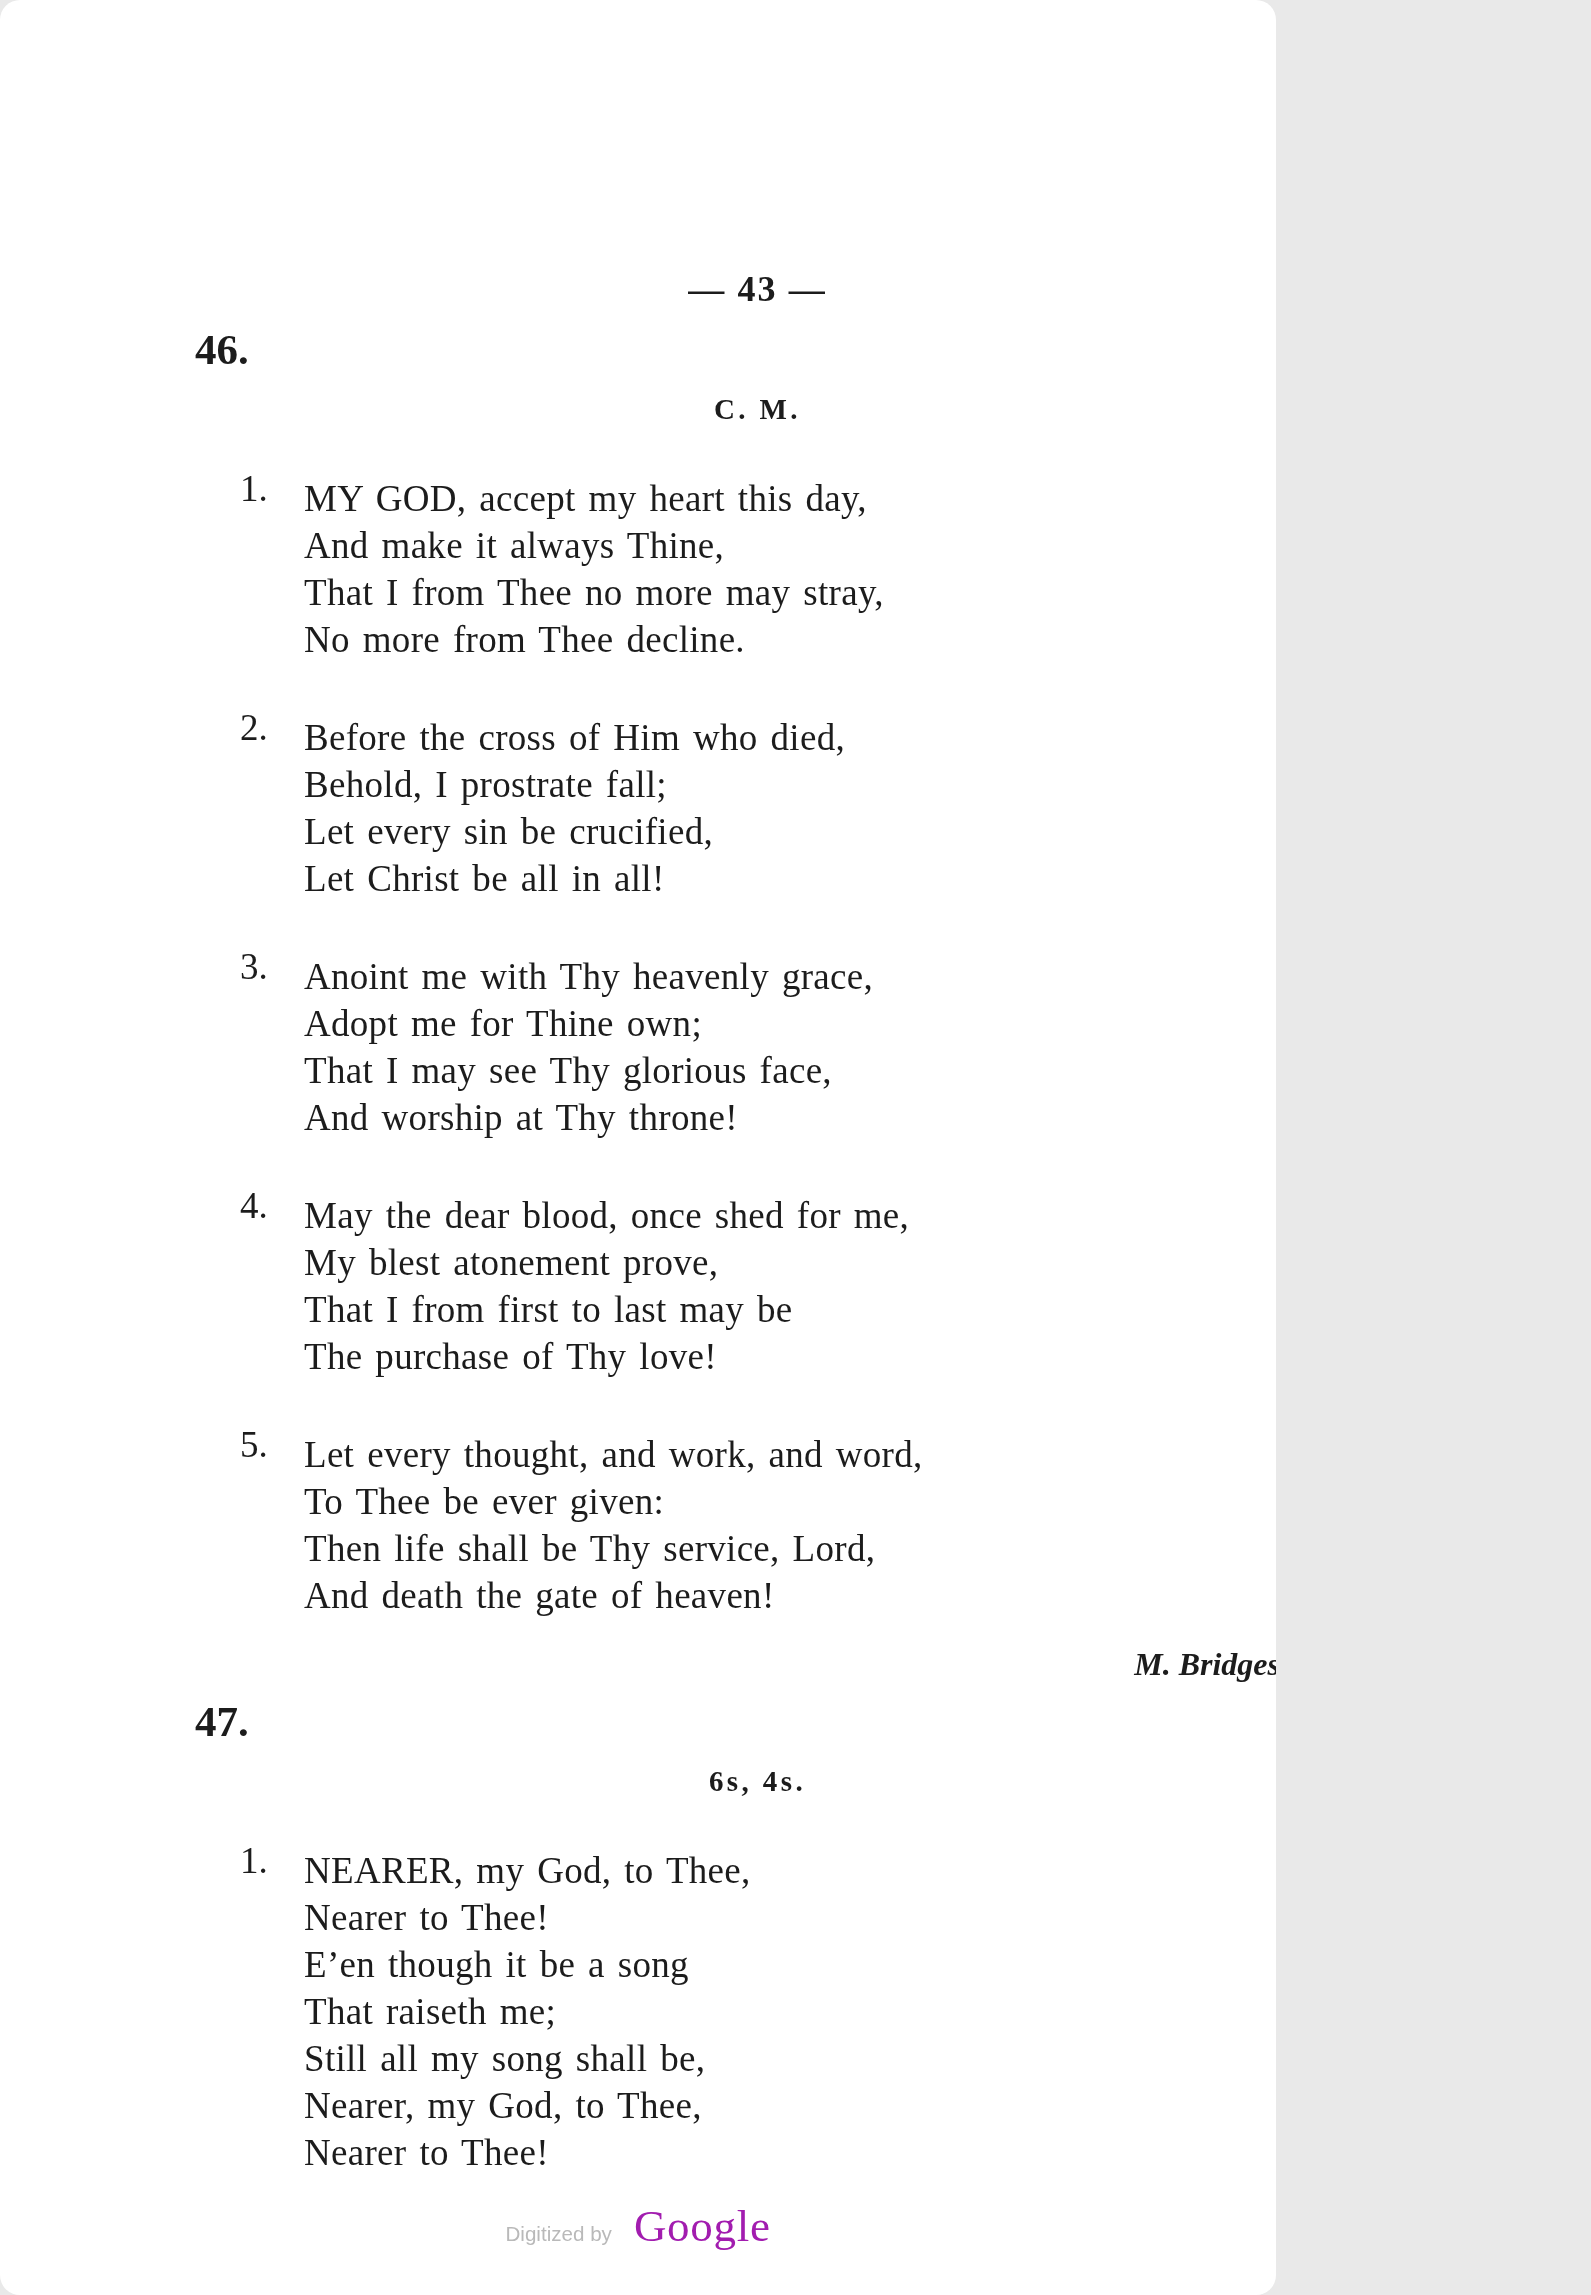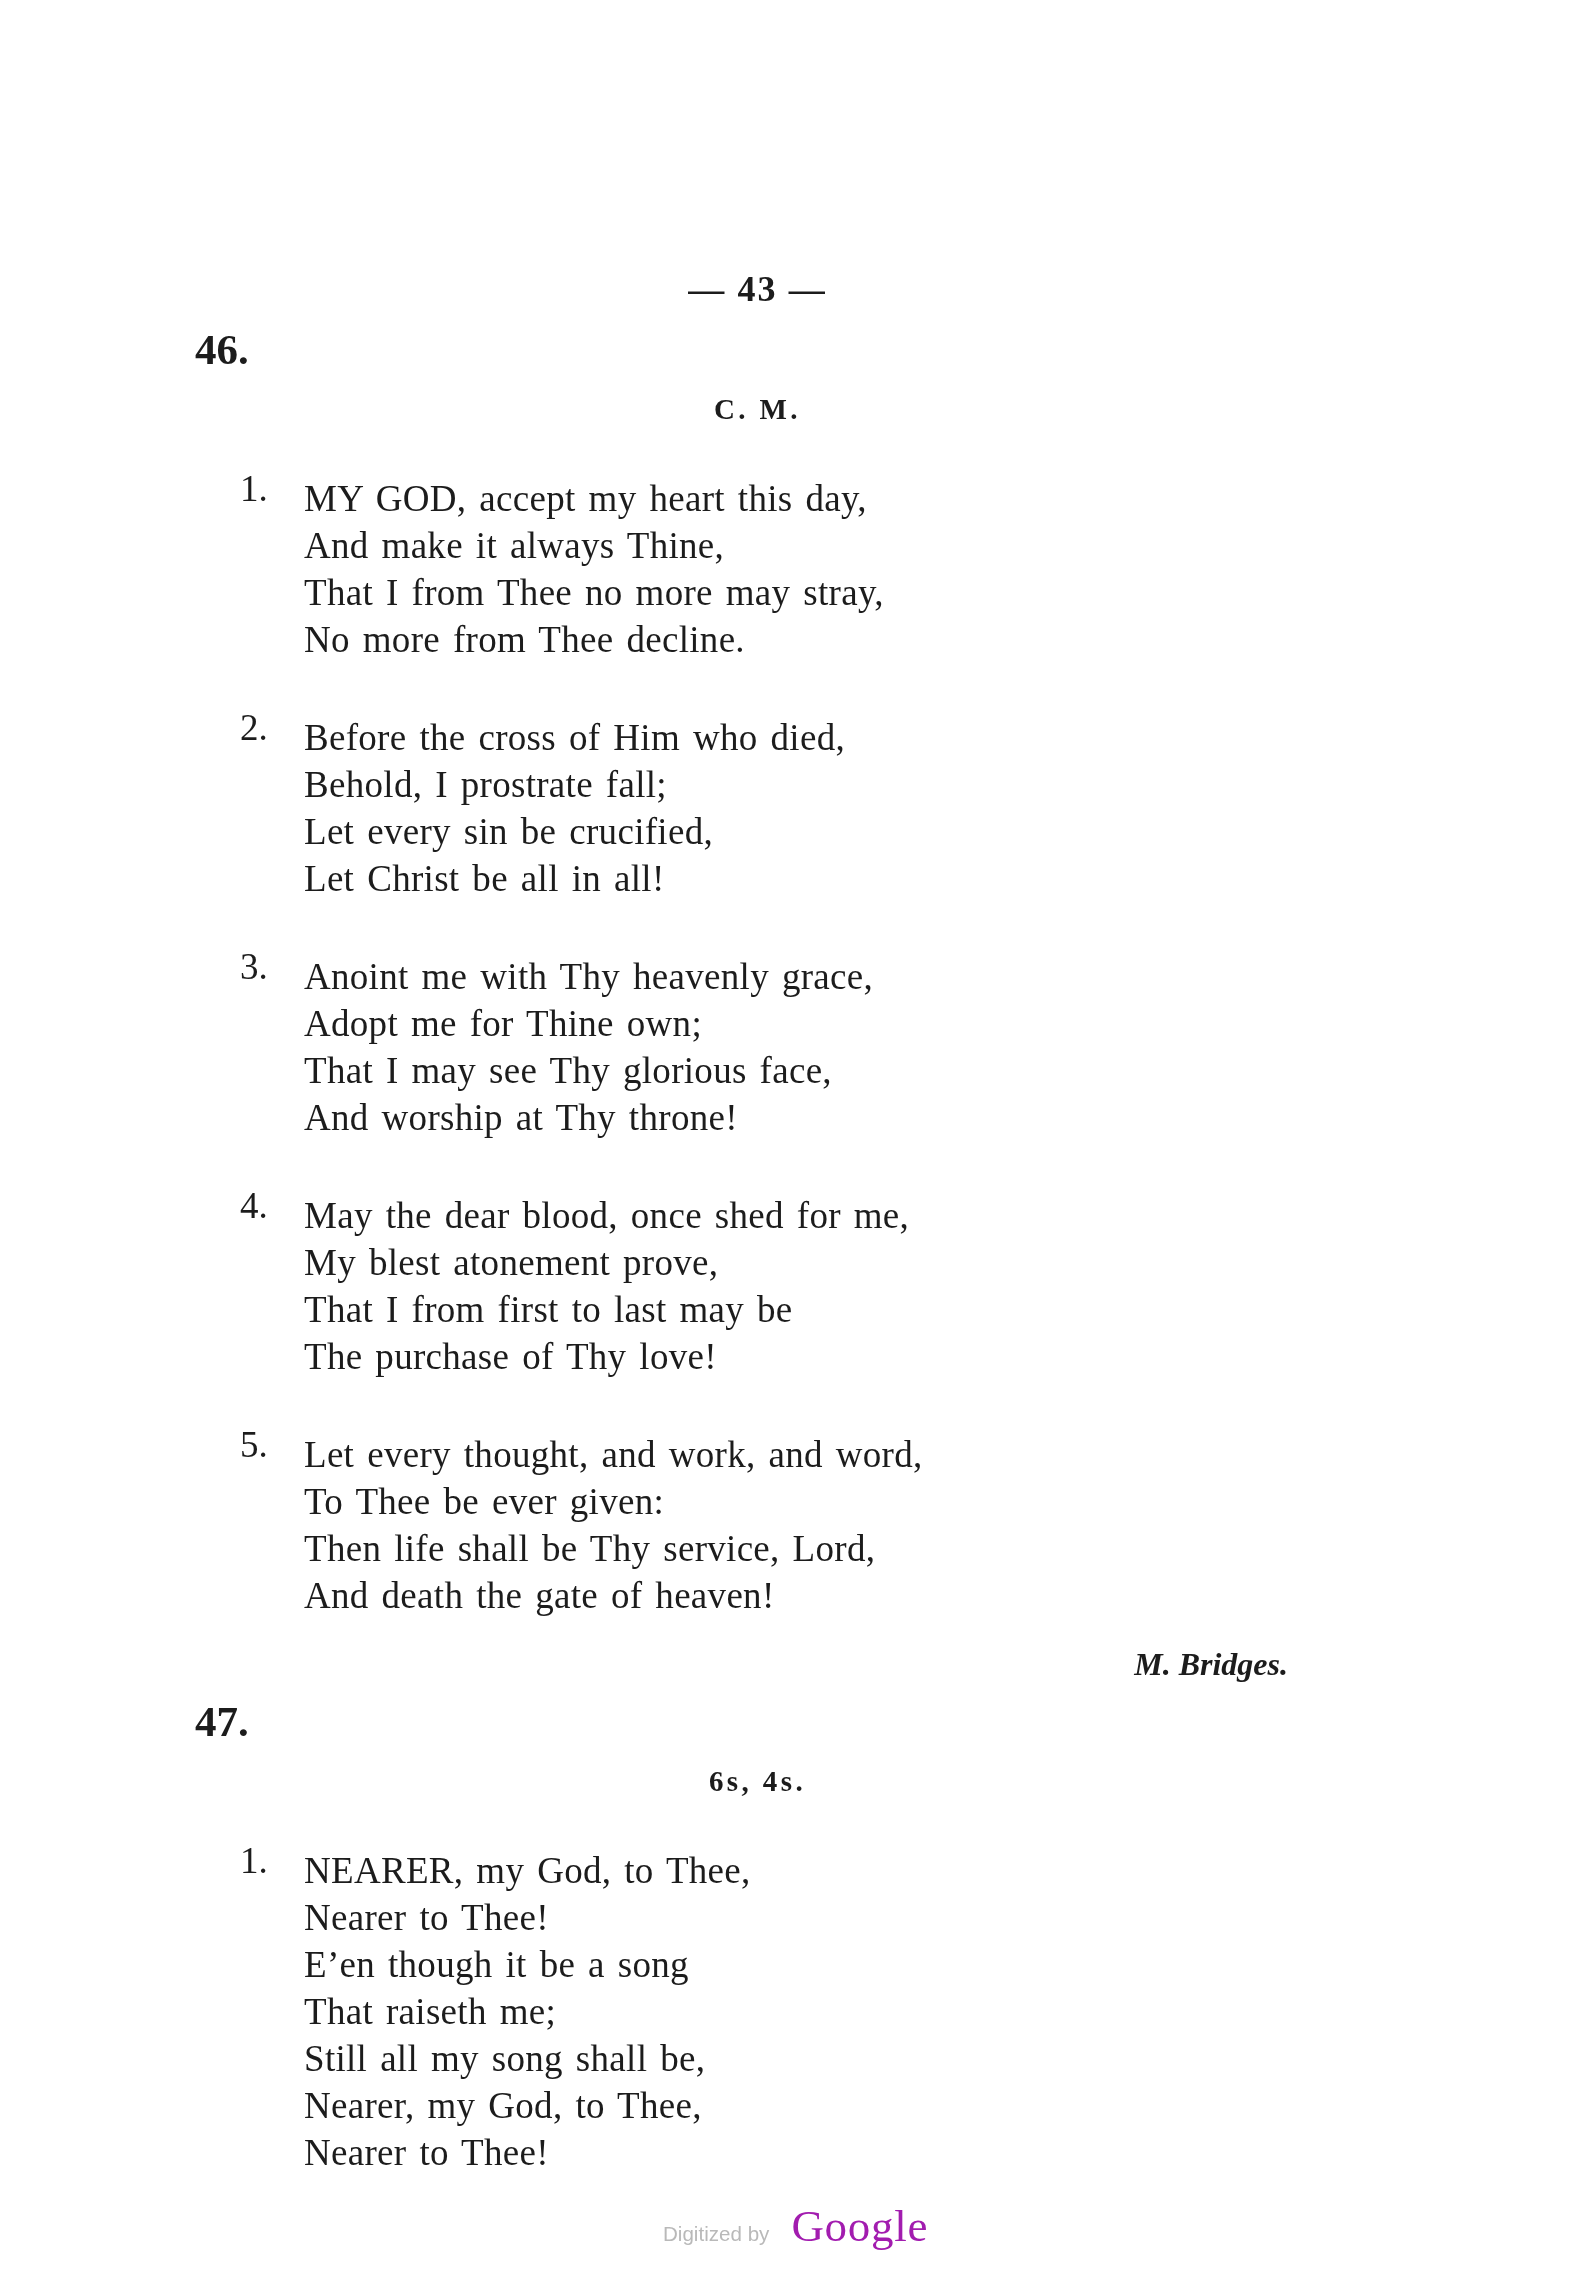--- a/index.html
+++ b/index.html
@@ -2,26 +2,27 @@
 <html style="font-size:11px"><head>
 <meta charset="utf-8">
 <style>
   html, body {
     margin: 0;
     padding: 0;
     background: #e9e9e9;
   }
   .page {
     position: relative;
-    width: 1591px;
+    width: 1276px;
     height: 2295px;
     background: #ffffff;
     font-family: "Liberation Serif", "DejaVu Serif", serif;
     color: #1c1c1c;
     overflow: hidden;
+    border-radius: 20px;
   }
   .content {
     position: absolute;
     left: 195px;
     top: 269px;
     width: 1125px;
   }
   .page-number {
     text-align: center;
     font-size: 36px;

